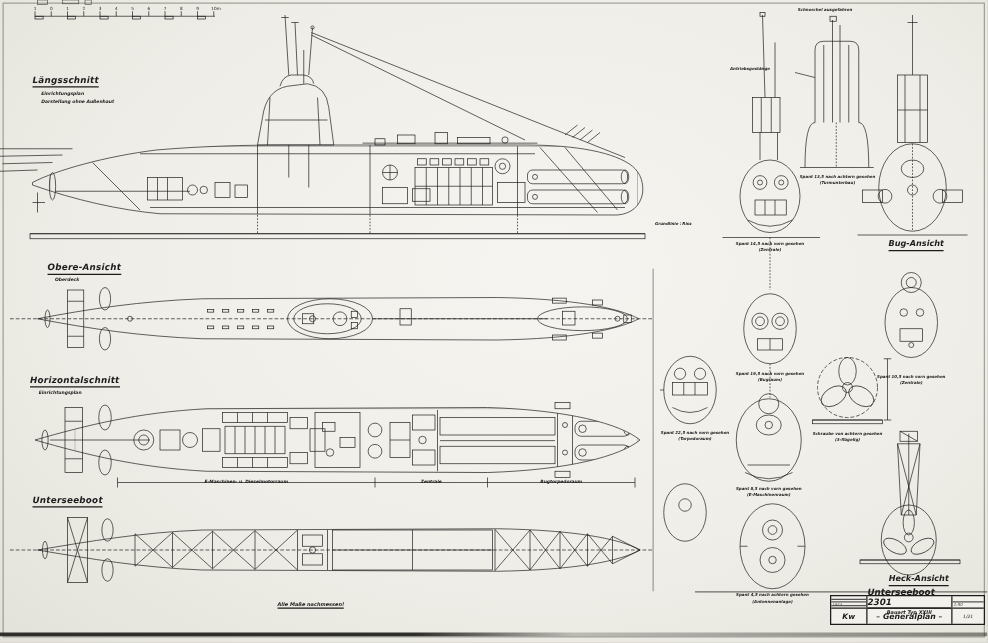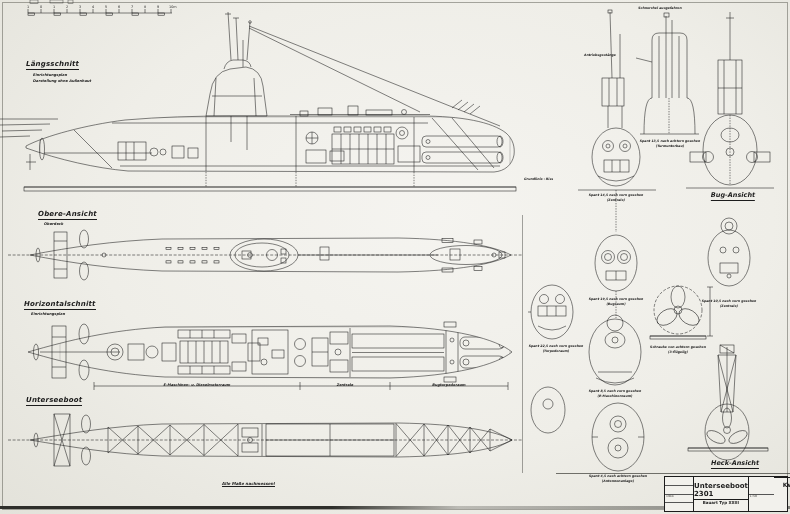--- a/index.html
+++ b/index.html
@@ -25,23 +25,23 @@
   .t-view{font-size:7px;border-bottom:1px solid #1c1c1c;padding-bottom:1px;letter-spacing:.2px;}
   .t-big{font-size:6.5px;border-bottom:1px solid #1c1c1c;padding-bottom:1px;}
   .t-sub{font-size:3.6px;font-weight:600;}
   .t-cap{font-size:3.2px;font-weight:600;transform:translateX(-50%);}
   .t-room{font-size:3.5px;font-weight:600;transform:translateX(-50%);}
   .t-note{font-size:4px;border-bottom:.5px solid #1c1c1c;}
   .t-tiny{font-size:3.2px;font-weight:600;}
   .rule{position:absolute;background:#3a3a35;}
   
   #tblock{
-    position:absolute;left:664px;top:476px;width:124px;height:36px;
-    border:1px solid #1c1c1c;background:#f2f1ec;display:flex;
-    box-sizing:border-box;
+    position:absolute;left:664px;top:476px;width:124px;height:24px;
+    border:1px solid #1c1c1c;background:#f2f1ec;display:flex;flex-direction:column;
+    box-sizing:border-box;font-style:italic;
   }
   #tblock .row-top{flex:1;display:flex;min-height:0;}
   #tblock .row-bot{height:12px;display:flex;border-top:.8px solid #1c1c1c;}
   #tblock .mini{width:29px;border-right:.8px solid #1c1c1c;display:flex;flex-direction:column;box-sizing:border-box;}
   #tblock .mini>div{flex:1;border-bottom:.5px solid #555;font-size:3px;line-height:1;padding:.5px 1px 0;overflow:hidden;color:#3c3c38;}
   #tblock .mini>div:last-child{border-bottom:none;}
   #tblock .ctr{flex:1;display:flex;flex-direction:column;align-items:center;justify-content:center;border-right:.8px solid #1c1c1c;box-sizing:border-box;}
   #tblock .boat{font-size:7px;font-weight:bold;line-height:1.1;border-bottom:.7px solid #1c1c1c;}
   #tblock .btyp{font-size:4px;font-weight:bold;}
   #tblock .minir{width:25px;display:flex;flex-direction:column;box-sizing:border-box;}

